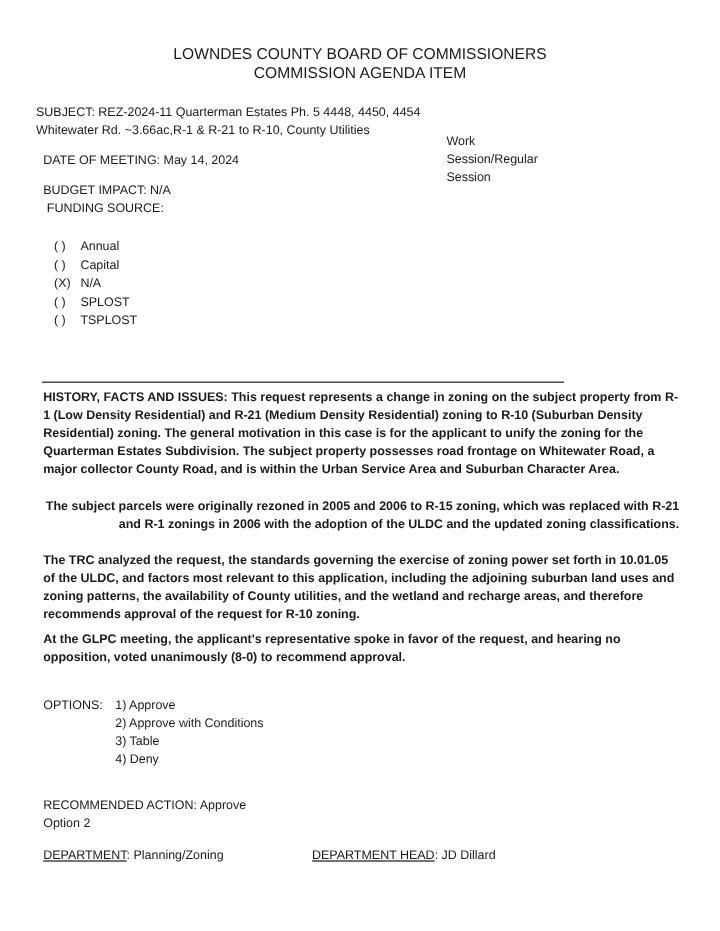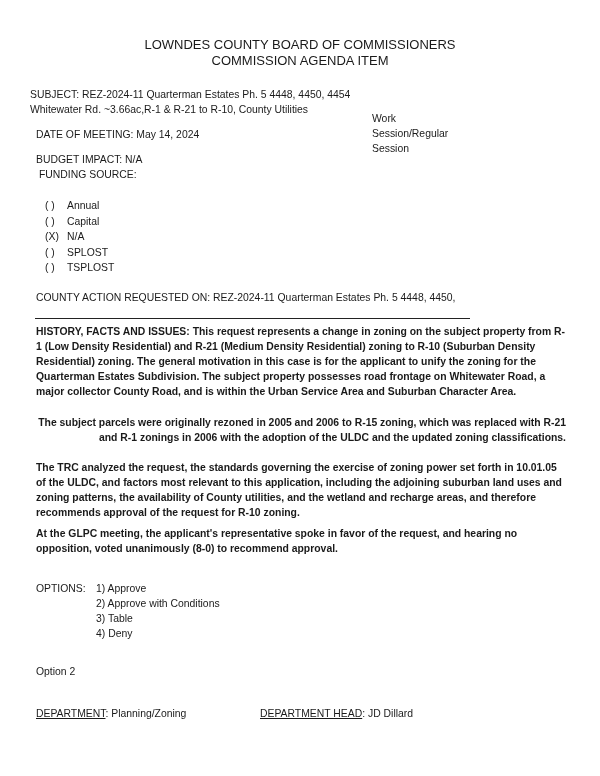--- a/index.html
+++ b/index.html
@@ -93,39 +93,39 @@
     </div>
     <div class="funding-row">
       <span class="funding-mark">( )</span><span>SPLOST</span>
     </div>
     <div class="funding-row">
       <span class="funding-mark">( )</span><span>TSPLOST</span>
     </div>
   </div>
 
   <div class="abs" style="left:36px; top:290px;">
-    <div>COUNTY ACTION REQUESTED ON: REZ-2024-11 Quarterman Estates Ph. 5 4448, 4450,</div>
   </div>
 
   <div class="rule"></div>
 
   <div class="para" style="top:324px;">HISTORY, FACTS AND ISSUES: This request represents a change in zoning on the subject property from R-1 (Low Density Residential) and R-21 (Medium Density Residential) zoning to R-10 (Suburban Density Residential) zoning.  The general motivation in this case is for the applicant to unify the zoning for the Quarterman Estates Subdivision. The subject property possesses road frontage on Whitewater Road, a major collector County Road, and is within the Urban Service Area and Suburban Character Area.</div>
   <div class="para" style="top:415px;text-align:right;">The subject parcels were originally rezoned in 2005 and 2006 to R-15 zoning, which was replaced with R-21 and R-1 zonings in 2006 with the adoption of the ULDC and the updated zoning classifications.</div>
   <div class="para" style="top:460px;">The TRC analyzed the request, the standards governing the exercise of zoning power set forth in 10.01.05 of the ULDC, and factors most relevant to this application, including the adjoining suburban land uses and zoning patterns, the availability of County utilities, and the wetland and recharge areas, and therefore recommends approval of the request for R-10 zoning.</div>
   <div class="para" style="top:526px;">At the GLPC meeting, the applicant's representative spoke in favor of the request, and hearing no opposition, voted unanimously (8-0) to recommend approval.</div>
 
   <div class="abs" style="left:36px; top:581px;">OPTIONS:</div>
   <div class="abs" style="left:96px; top:581px;">
     <div>1) Approve</div>
     <div>2) Approve with Conditions</div>
     <div>3) Table</div>
     <div>4) Deny</div>
   </div>
 
   <div class="abs" style="left:36px; top:664px;">
+    <div>RECOMMENDED ACTION: Approve</div>
     <div>Option 2</div>
   </div>
 
   <div class="abs" style="left:36px; top:706px;">
     <span class="u">DEPARTMENT</span><span>: Planning/Zoning</span>
   </div>
 
   <div class="abs" style="left:260px; top:706px;">
     <span class="u">DEPARTMENT HEAD</span><span>: JD Dillard</span>
   </div>

